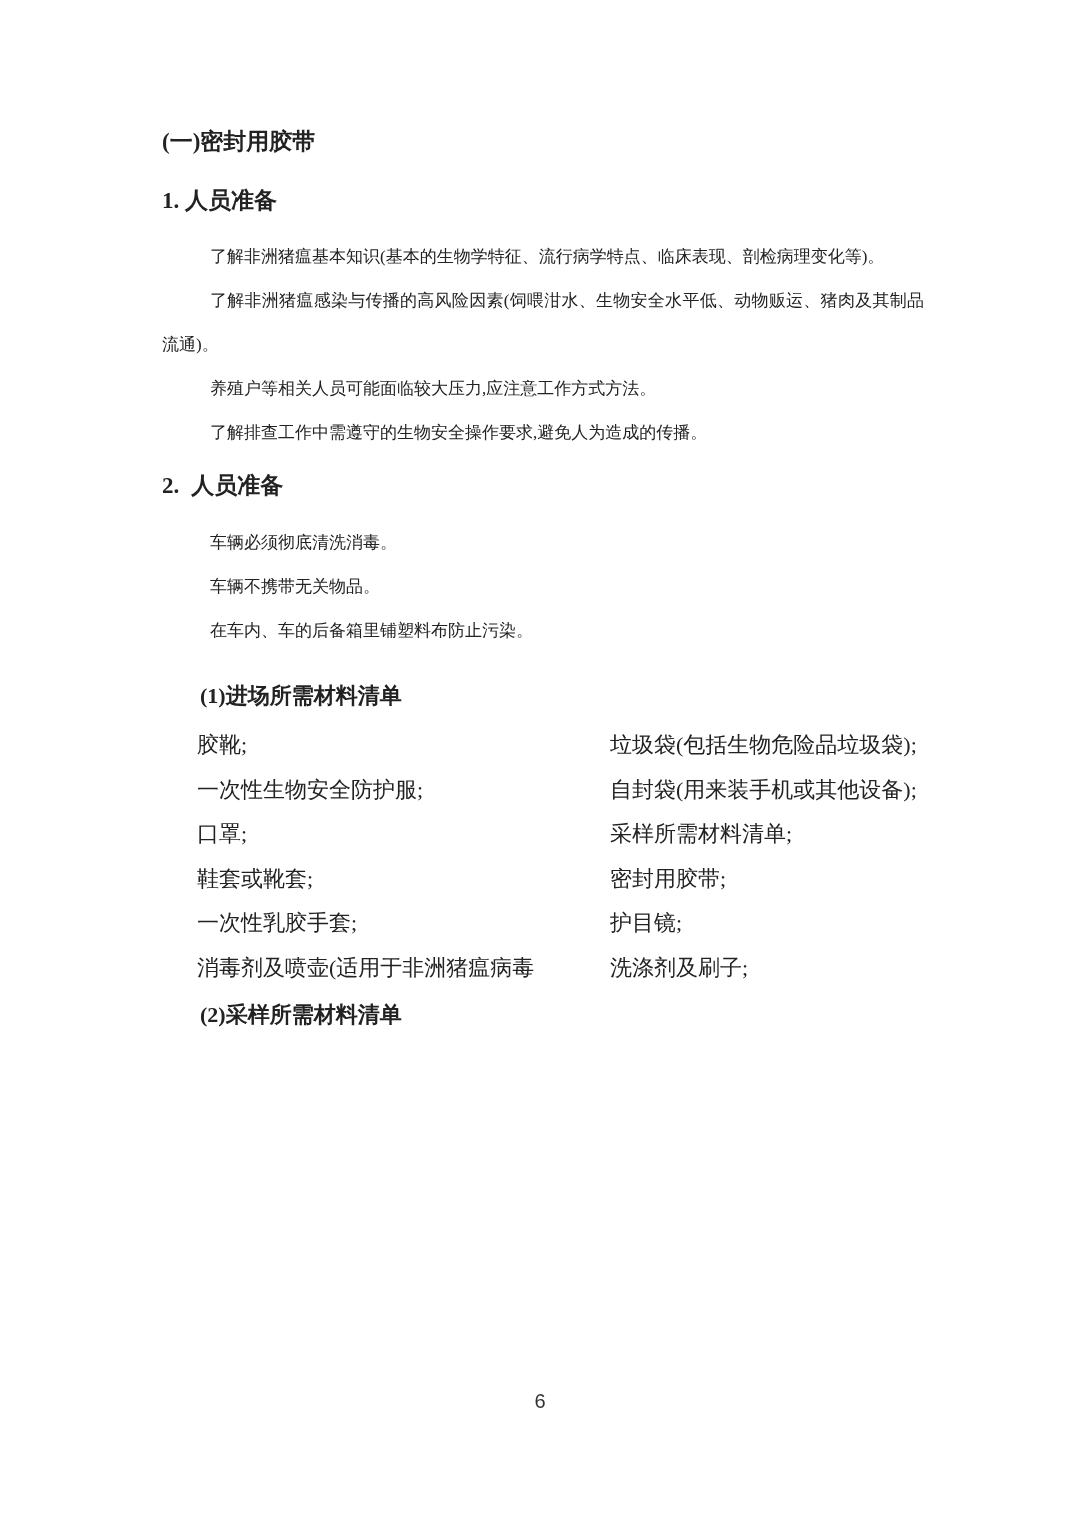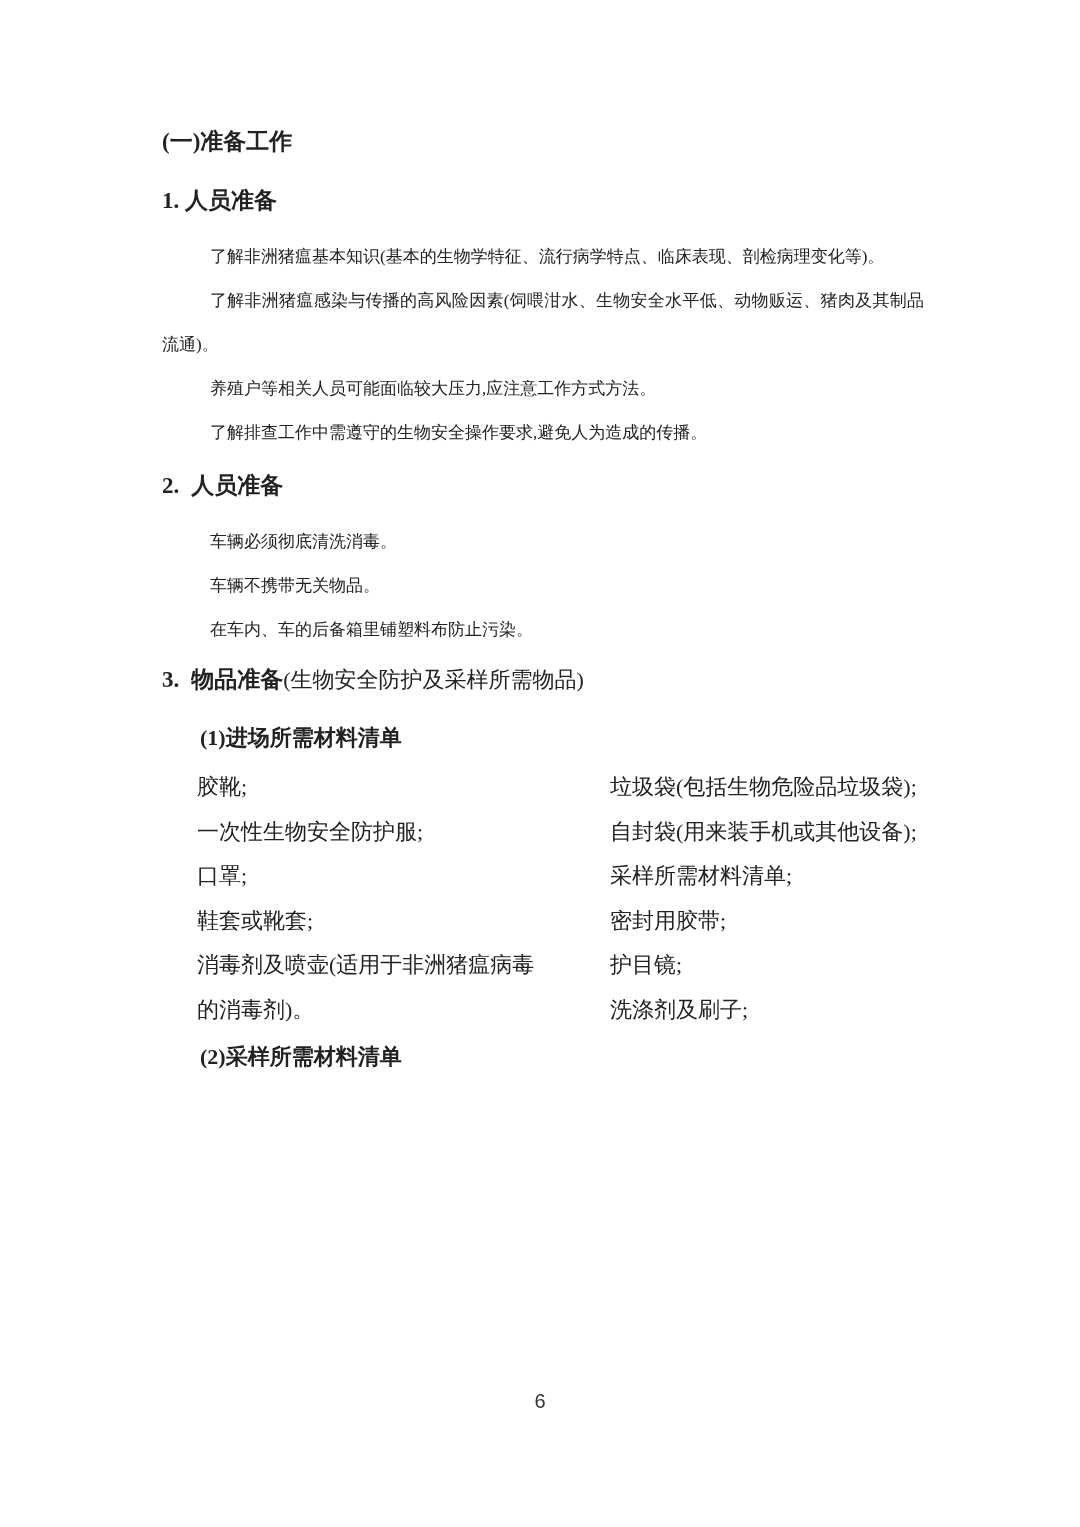--- a/index.html
+++ b/index.html
@@ -35,21 +35,21 @@
     margin-right: 12px;
   }
   .h-sec .sec-note {
     font-weight: normal;
     font-size: 22px;
   }
   #section1-heading { margin-top: 29px; }
   #section2-heading { margin-top: 16px; }
   #section3-heading { margin-top: 12px; }
   .para-group { margin-top: 19px; }
-  .para-group-2 { margin-top: 20px; font-family: Liberation Mono, monospace; }
+  .para-group-2 { margin-top: 20px; }
   .para {
     font-size: 17px;
     line-height: 44px;
     text-align: justify;
     text-indent: 48px;
     margin: 0;
   }
   .h-sub {
     font-size: 22px;
     font-weight: bold;
@@ -84,51 +84,50 @@
     color: #333333;
     font-family: "Liberation Sans", "DejaVu Sans", sans-serif;
   }
 </style>
 </head>
 <body>
 
 <div class="page">
   <div class="content">
 
-    <h1 class="h-main">(一)准备工作</h1>
+    <h1 class="h-main">(一)密封用胶带</h1>
 
     <h2 class="h-sec" id="section1-heading">1. 人员准备</h2>
 
     <div class="para-group">
       <p class="para">了解非洲猪瘟基本知识(基本的生物学特征、流行病学特点、临床表现、剖检病理变化等)。</p>
       <p class="para">了解非洲猪瘟感染与传播的高风险因素(饲喂泔水、生物安全水平低、动物贩运、猪肉及其制品流通)。</p>
       <p class="para">养殖户等相关人员可能面临较大压力,应注意工作方式方法。</p>
       <p class="para">了解排查工作中需遵守的生物安全操作要求,避免人为造成的传播。</p>
     </div>
 
     <h2 class="h-sec" id="section2-heading"><span class="sec-num">2.</span><span>人员准备</span></h2>
 
     <div class="para-group-2">
       <p class="para">车辆必须彻底清洗消毒。</p>
       <p class="para">车辆不携带无关物品。</p>
       <p class="para">在车内、车的后备箱里铺塑料布防止污染。</p>
     </div>
 
-    <h2 class="h-sec" id="section3-heading"><span class="sec-num">3.</span><span>物品准备</span><span class="sec-note">(生物安全防护及采样所需物品)</span></h2>
 
     <h3 class="h-sub">(1)进场所需材料清单</h3>
 
     <div class="supply-list">
       <div class="supply-col-left">
         <div class="supply-item">胶靴;</div>
         <div class="supply-item">一次性生物安全防护服;</div>
         <div class="supply-item">口罩;</div>
         <div class="supply-item">鞋套或靴套;</div>
+        <div class="supply-item">一次性乳胶手套;</div>
         <div class="supply-item">消毒剂及喷壶(适用于非洲猪瘟病毒</div>
-        <div class="supply-item">的消毒剂)。</div>
       </div>
       <div class="supply-col-right">
         <div class="supply-item">垃圾袋(包括生物危险品垃圾袋);</div>
         <div class="supply-item">自封袋(用来装手机或其他设备);</div>
         <div class="supply-item">采样所需材料清单;</div>
         <div class="supply-item">密封用胶带;</div>
         <div class="supply-item">护目镜;</div>
         <div class="supply-item">洗涤剂及刷子;</div>
       </div>
     </div>

